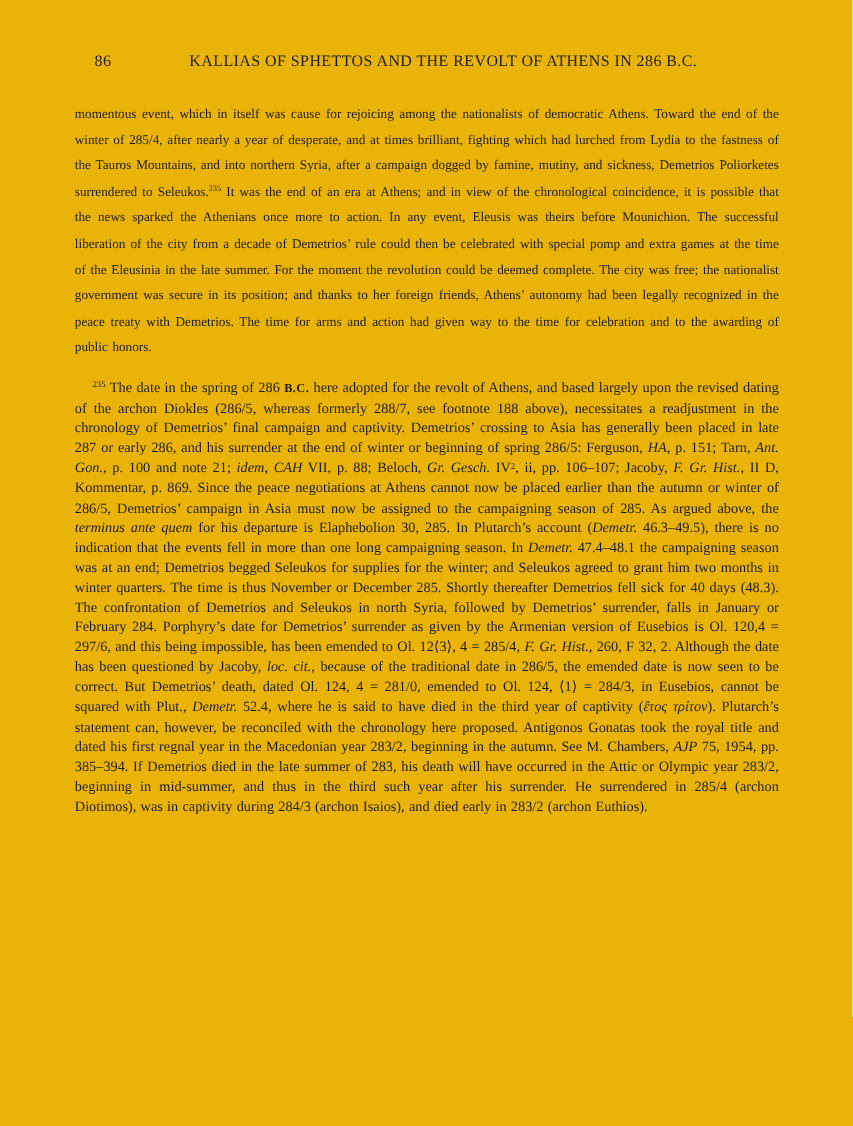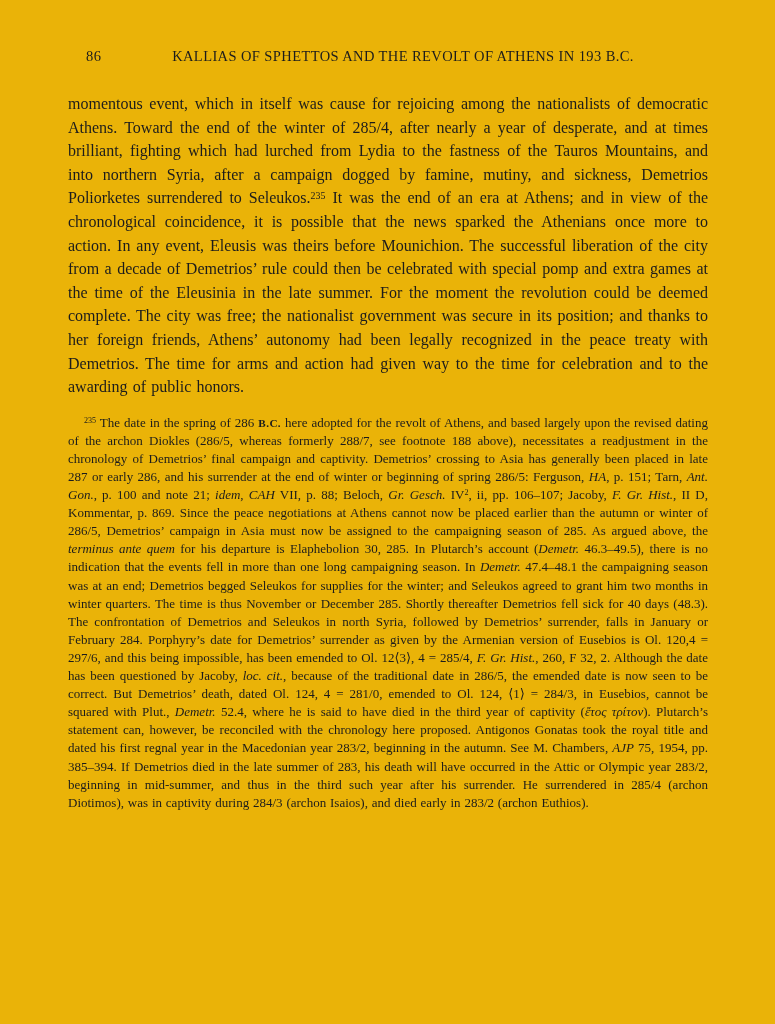--- a/index.html
+++ b/index.html
@@ -35,21 +35,21 @@
     top: 0;
   }
   .head-title {
     display: block;
     text-align: center;
     padding-left: 30px;
     white-space: nowrap;
   }
   .body-paragraph {
     margin: 24px 0 0 0;
-    font-size: 16px;
+    font-size: 12px;
     line-height: 23.6px;
     text-align: justify;
     word-spacing: 1.2px;
   }
   .footnote {
     margin: 15px 0 0 0;
     font-size: 13px;
     line-height: 18.1px;
     text-align: justify;
     text-indent: 16px;
@@ -66,21 +66,21 @@
   .sc { font-size: 86%; letter-spacing: 0.4px; font-weight: bold; }
 </style>
 </head>
 <body>
 
 <div class="page">
   <div class="content">
 
     <div class="running-head">
       <span class="page-number">86</span>
-      <span class="head-title">KALLIAS OF SPHETTOS AND THE REVOLT OF ATHENS IN 193 B.C.</span>
+      <span class="head-title">KALLIAS OF SPHETTOS AND THE REVOLT OF ATHENS IN 286 B.C.</span>
     </div>
 
     <p class="body-paragraph"><span>momentous event, which in itself was cause for rejoicing among the nationalists of democratic Athens. Toward the end of the winter of 285/4, after nearly a year of desperate, and at times brilliant, fighting which had lurched from Lydia to the fastness of the Tauros Mountains, and into northern Syria, after a campaign dogged by famine, mutiny, and sickness, Demetrios Poliorketes surrendered to Seleukos.</span><sup>235</sup><span> It was the end of an era at Athens; and in view of the chronological coincidence, it is possible that the news sparked the Athenians once more to action. In any event, Eleusis was theirs before Mounichion. The successful liberation of the city from a decade of Demetrios’ rule could then be celebrated with special pomp and extra games at the time of the Eleusinia in the late summer. For the moment the revolution could be deemed complete. The city was free; the nationalist government was secure in its position; and thanks to her foreign friends, Athens’ autonomy had been legally recognized in the peace treaty with Demetrios. The time for arms and action had given way to the time for celebration and to the awarding of public honors.</span></p>
 
     <p class="footnote"><sup>235</sup><span> The date in the spring of 286 </span><span class="sc">B.C.</span><span> here adopted for the revolt of Athens, and based largely upon the revised dating of the archon Diokles (286/5, whereas formerly 288/7, see footnote 188 above), necessitates a readjustment in the chronology of Demetrios’ final campaign and captivity. Demetrios’ crossing to Asia has generally been placed in late 287 or early 286, and his surrender at the end of winter or beginning of spring 286/5: Ferguson, </span><span class="it">HA</span><span>, p. 151; Tarn, </span><span class="it">Ant. Gon.</span><span>, p. 100 and note 21; </span><span class="it">idem</span><span>, </span><span class="it">CAH</span><span> VII, p. 88; Beloch, </span><span class="it">Gr. Gesch.</span><span> IV</span><sup>2</sup><span>, ii, pp. 106–107; Jacoby, </span><span class="it">F. Gr. Hist.</span><span>, II D, Kommentar, p. 869. Since the peace negotiations at Athens cannot now be placed earlier than the autumn or winter of 286/5, Demetrios’ campaign in Asia must now be assigned to the campaigning season of 285. As argued above, the </span><span class="it">terminus ante quem</span><span> for his departure is Elaphebolion 30, 285. In Plutarch’s account (</span><span class="it">Demetr.</span><span> 46.3–49.5), there is no indication that the events fell in more than one long campaigning season. In </span><span class="it">Demetr.</span><span> 47.4–48.1 the campaigning season was at an end; Demetrios begged Seleukos for supplies for the winter; and Seleukos agreed to grant him two months in winter quarters. The time is thus November or December 285. Shortly thereafter Demetrios fell sick for 40 days (48.3). The confrontation of Demetrios and Seleukos in north Syria, followed by Demetrios’ surrender, falls in January or February 284. Porphyry’s date for Demetrios’ surrender as given by the Armenian version of Eusebios is Ol. 120,4 = 297/6, and this being impossible, has been emended to Ol. 12⟨3⟩, 4 = 285/4, </span><span class="it">F. Gr. Hist.</span><span>, 260, F 32, 2. Although the date has been questioned by Jacoby, </span><span class="it">loc. cit.</span><span>, because of the traditional date in 286/5, the emended date is now seen to be correct. But Demetrios’ death, dated Ol. 124, 4 = 281/0, emended to Ol. 124, ⟨1⟩ = 284/3, in Eusebios, cannot be squared with Plut., </span><span class="it">Demetr.</span><span> 52.4, where he is said to have died in the third year of captivity (</span><span class="it">ἔτος τρίτον</span><span>). Plutarch’s statement can, however, be reconciled with the chronology here proposed. Antigonos Gonatas took the royal title and dated his first regnal year in the Macedonian year 283/2, beginning in the autumn. See M. Chambers, </span><span class="it">AJP</span><span> 75, 1954, pp. 385–394. If Demetrios died in the late summer of 283, his death will have occurred in the Attic or Olympic year 283/2, beginning in mid-summer, and thus in the third such year after his surrender. He surrendered in 285/4 (archon Diotimos), was in captivity during 284/3 (archon Isaios), and died early in 283/2 (archon Euthios).</span></p>
 
   </div>
 </div>
 
 </body></html>

